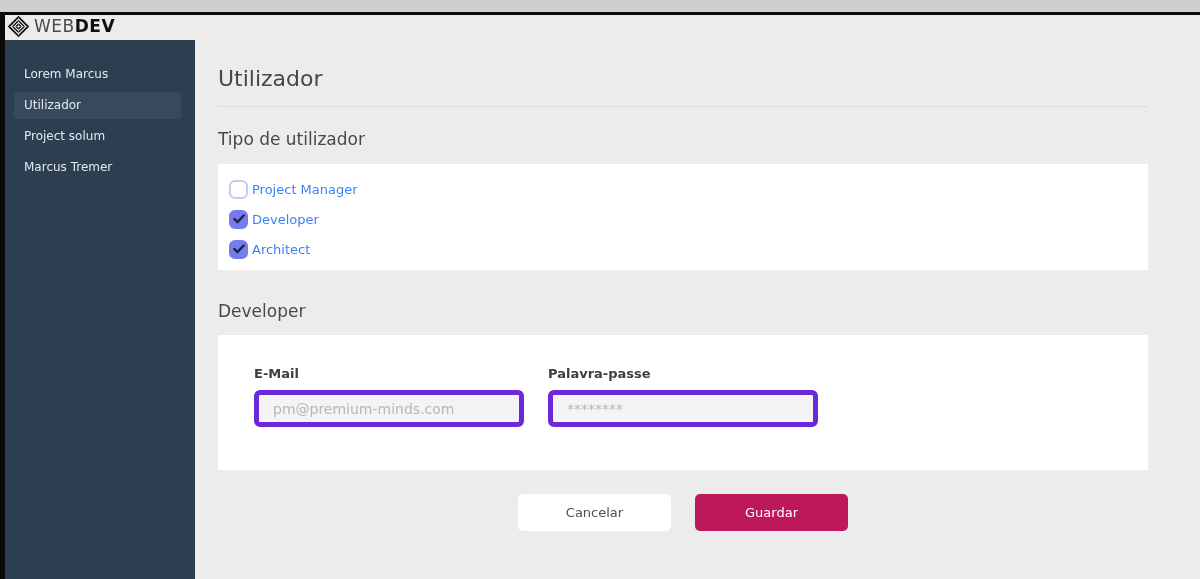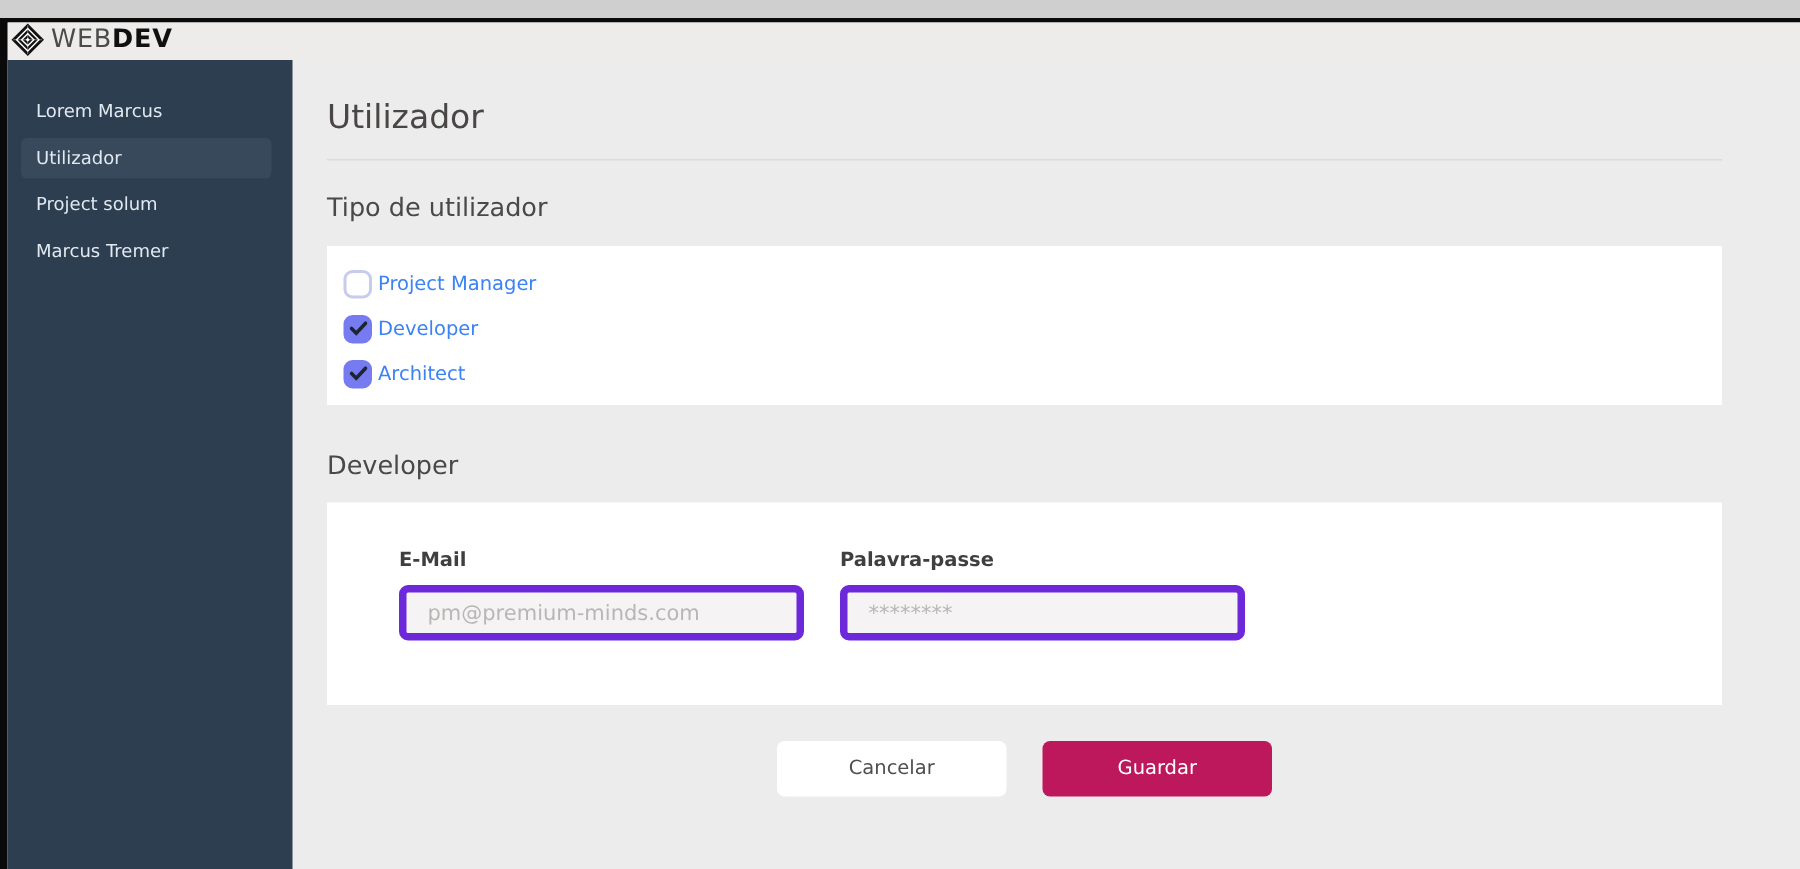--- a/index.html
+++ b/index.html
@@ -87,21 +87,21 @@
     flex: 0 0 auto;
     display: flex; align-items: center; justify-content: center;
   }
   .checkbox.unchecked { background: #ffffff; border: 2px solid #c7cbee; }
   .checkbox.checked   { background: #767cf0; border: 2px solid #767cf0; }
   .check-label { font-size: 13px; color: #3b82f6; margin-left: 4px; }
 
   .card-contact {
     margin-top: 14px;
     height: 135px;
-    padding: 31px 36px 0 48px;
+    padding: 31px 36px 0 36px;
   }
   .fields { display: flex; gap: 24px; }
   .field { width: 270px; }
   .field-label { font-size: 13px; font-weight: 700; color: #413e3e; display: block; }
   .field-input {
     margin-top: 9px;
     width: 100%; height: 37px;
     background: #f5f3f3;
     border: 5px solid #6d28d9;
     border-radius: 6px;

